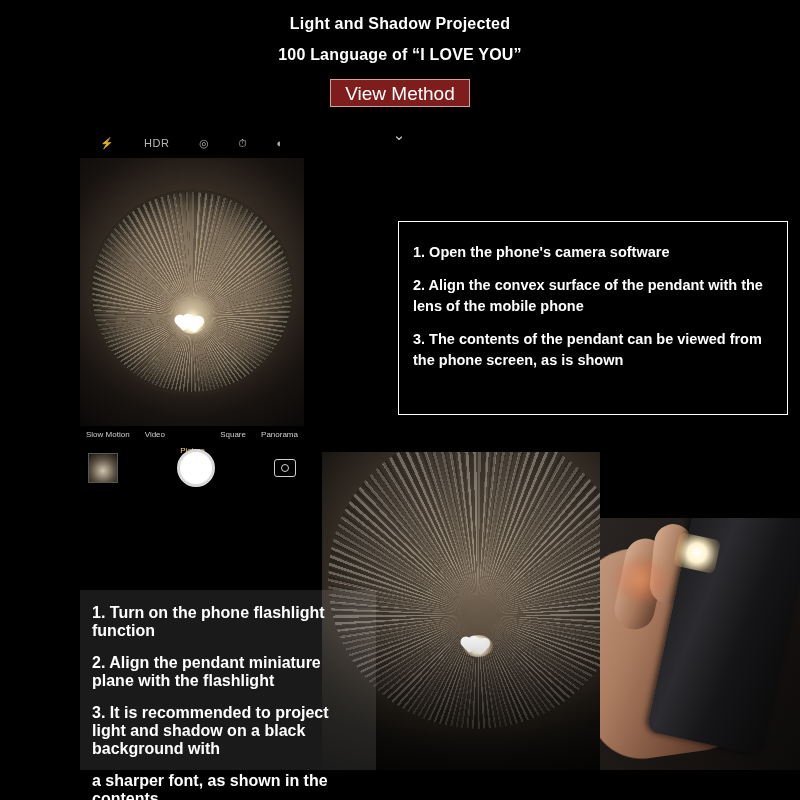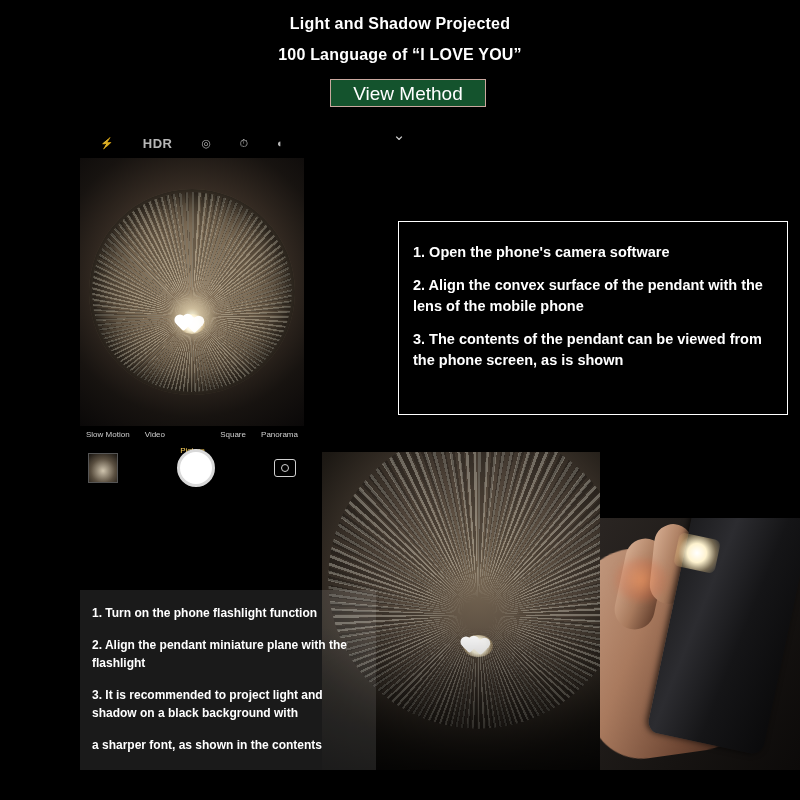--- a/index.html
+++ b/index.html
@@ -35,23 +35,23 @@
     font-size: 16px;
     font-weight: bold;
     letter-spacing: 0.2px;
     line-height: 31px;
     color: #ffffff;
   }
   .view-method {
     position: absolute;
     top: 79px;
     left: 330px;
-    width: 156px;
+    width: 140px;
     height: 28px;
-    background: #14532d;
+    background: #7f1d1d;
     color: #ffffff;
     font-size: 19px;
     line-height: 28px;
     text-align: center;
     border: 1px solid #c9a79e;
     box-sizing: border-box;
   }
   .chevron {
     position: absolute;
     top: 126px;
@@ -80,23 +80,23 @@
     padding: 0 6px;
     box-sizing: border-box;
   }
   .cam-toolbar .ic {
     font-size: 11px;
     color: #d8d8d8;
     opacity: .85;
     line-height: 1;
   }
   .cam-toolbar .ic.hdr {
-    font-size: 13px;
+    font-size: 11px;
     letter-spacing: .5px;
-    font-weight: bold;
+    font-weight: normal;
   }
   .viewfinder {
     position: relative;
     width: 224px;
     height: 268px;
     overflow: hidden;
     background: radial-gradient(circle at 50% 45%, #6d5c4a 0%, #3a2f26 45%, #171310 75%, #0a0808 100%);
   }
   
   .dome {
@@ -355,21 +355,21 @@
     left: 80px;
     top: 590px;
     width: 296px;
     height: 180px;
     background: rgba(255,255,255,0.10);
     padding: 14px 12px 0 12px;
     box-sizing: border-box;
   }
   .panel-left p {
     margin: 0 0 14px 0;
-    font-size: 12px;
+    font-size: 16px;
     font-weight: bold;
     line-height: 18px;
     color: #ffffff;
   }
 </style>
 </head>
 <body>
 
 <div class="stage">
 

